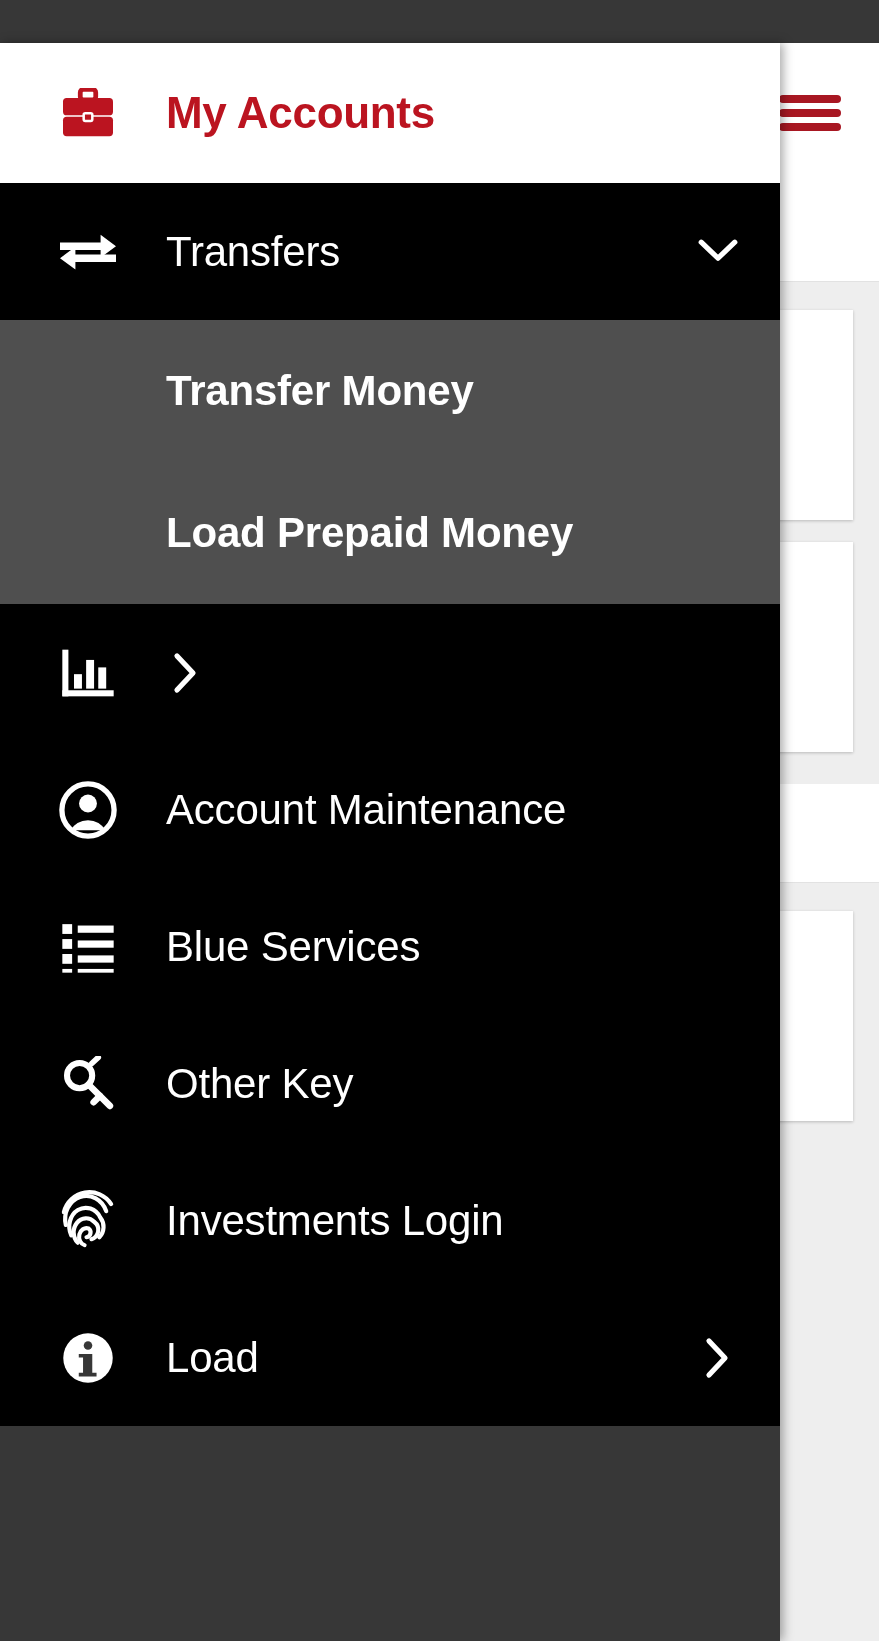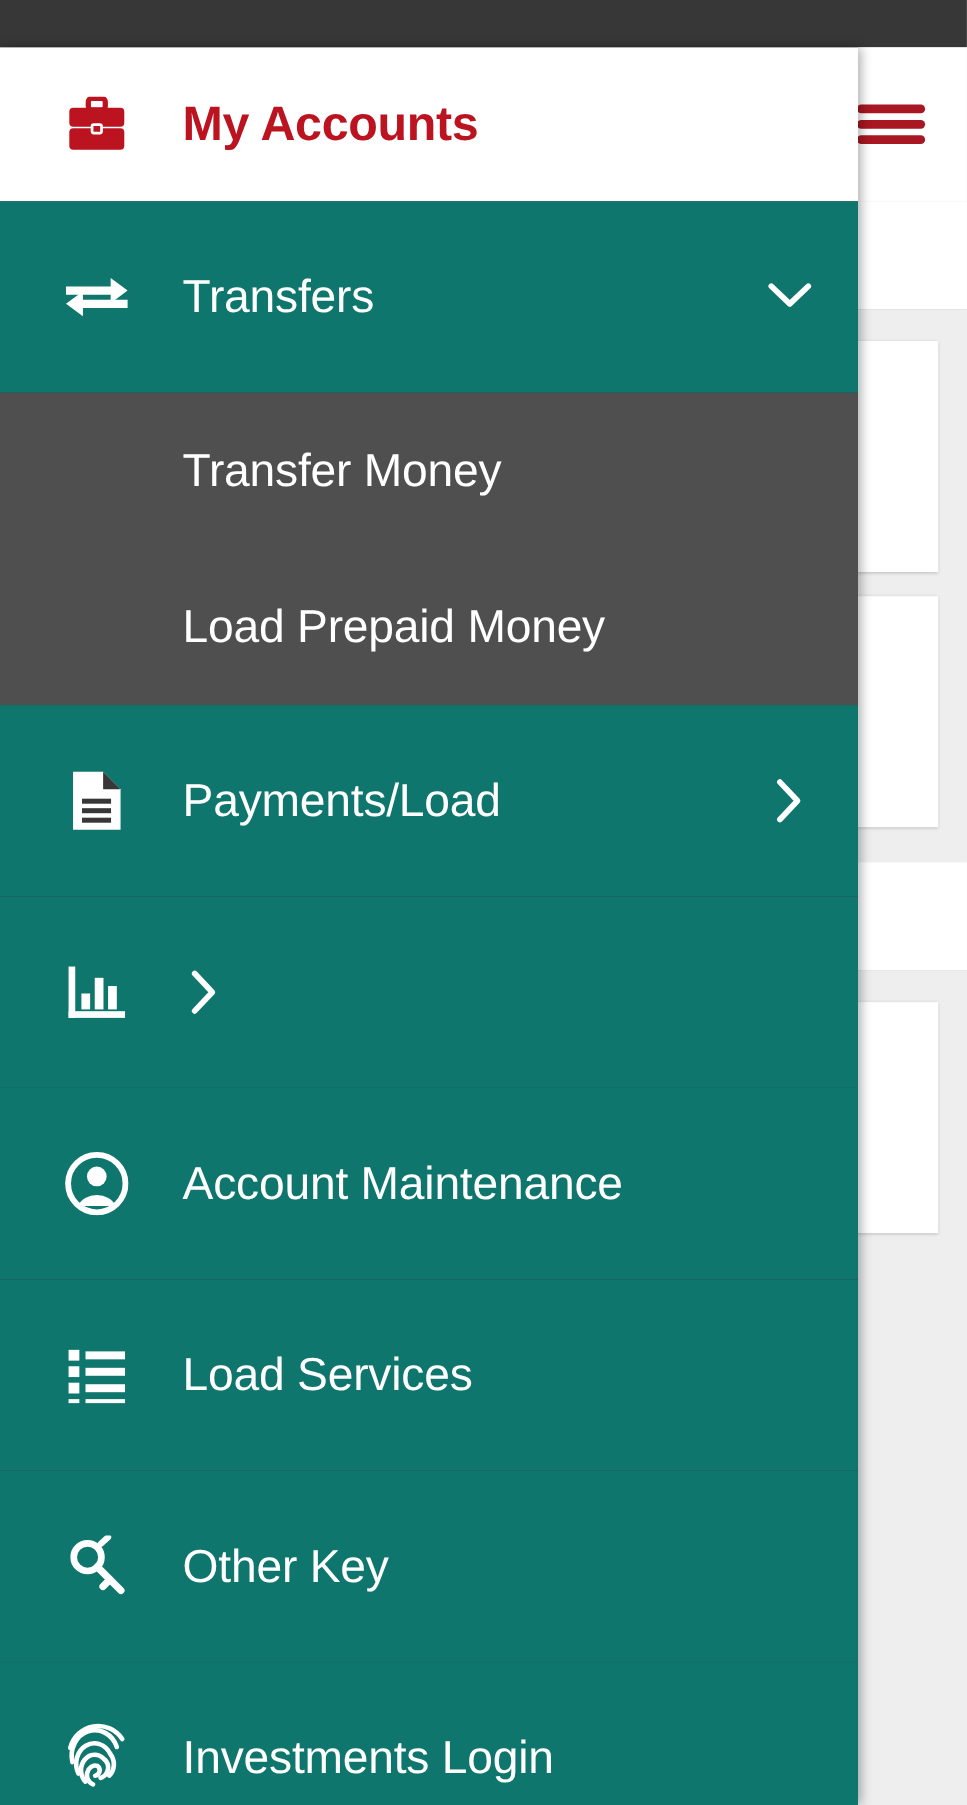--- a/index.html
+++ b/index.html
@@ -138,25 +138,25 @@
   .drawer-header .dh-label {
     font-size: 44px;
     font-weight: bold;
     color: #bb1420;
     letter-spacing: -0.3px;
   }
 
   .nav-item {
     display: flex;
     align-items: center;
-    height: 174px;
+    height: 137px;
     padding-left: 56px;
     padding-right: 42px;
     color: #ffffff;
-    background: #0f766e;
+    background: #000000;
   }
   .nav-item .nav-icon {
     width: 64px;
     min-width: 64px;
     display: flex;
     align-items: center;
     justify-content: center;
     margin-right: 46px;
   }
   .nav-item .nav-label {
@@ -170,20 +170,21 @@
     width: 40px;
     display: flex;
     align-items: center;
     justify-content: center;
   }
 
   
   .submenu {
     background: #4f4f4f;
     padding: 0;
+    font-weight: bold;
   }
   .submenu-item {
     display: flex;
     align-items: center;
     height: 142px;
     padding-left: 166px;
     color: #ffffff;
     font-size: 42px;
     letter-spacing: -0.2px;
     white-space: nowrap;
@@ -270,37 +271,20 @@
           <path d="M1.6 1.6 L10 9.6 L18.4 1.6" fill="none" stroke="#ffffff" stroke-width="2.6" stroke-linecap="round" stroke-linejoin="round"></path>
         </svg>
       </div>
     </div>
 
     <div class="submenu">
       <div class="submenu-item">Transfer Money</div>
       <div class="submenu-item">Load Prepaid Money</div>
     </div>
 
-    <div class="nav-item">
-      <div class="nav-icon">
-        <svg width="48" height="58" viewBox="0 0 20 24">
-          <path d="M1 1 h11.4 L19 7.6 V23 H1 Z" fill="#ffffff"></path>
-          <path d="M12.4 1 V7.6 H19" fill="#373737"></path>
-          <rect x="4.4" y="11.2" width="11" height="1.9" fill="#373737"></rect>
-          <rect x="4.4" y="14.8" width="11" height="1.9" fill="#373737"></rect>
-          <rect x="4.4" y="18.4" width="11" height="1.9" fill="#373737"></rect>
-        </svg>
-      </div>
-      <div class="nav-label">Payments/Load</div>
-      <div class="nav-chev">
-        <svg width="26" height="42" viewBox="0 0 13 21">
-          <path d="M2 2 L10 10.5 L2 19" fill="none" stroke="#ffffff" stroke-width="2.6" stroke-linecap="round" stroke-linejoin="round"></path>
-        </svg>
-      </div>
-    </div>
 
     <div class="nav-item">
       <div class="nav-icon">
         <svg width="56" height="52" viewBox="0 0 24 22">
           <rect x="1" y="1" width="2.6" height="20" fill="#ffffff"></rect>
           <rect x="1" y="18.4" width="22" height="2.6" fill="#ffffff"></rect>
           <rect x="6" y="11.5" width="3.4" height="6.2" fill="#ffffff"></rect>
           <rect x="11.2" y="5.4" width="3.4" height="12.3" fill="#ffffff"></rect>
           <rect x="16.4" y="8.6" width="3.4" height="9.1" fill="#ffffff"></rect>
         </svg>
@@ -330,21 +314,21 @@
           <rect x="1" y="1.2" width="4.2" height="4.2" fill="#ffffff"></rect>
           <rect x="7.6" y="1.8" width="15.4" height="3.1" fill="#ffffff"></rect>
           <rect x="1" y="7.6" width="4.2" height="4.2" fill="#ffffff"></rect>
           <rect x="7.6" y="8.2" width="15.4" height="3.1" fill="#ffffff"></rect>
           <rect x="1" y="14" width="4.2" height="4.2" fill="#ffffff"></rect>
           <rect x="7.6" y="14.6" width="15.4" height="3.1" fill="#ffffff"></rect>
           <rect x="1" y="20.4" width="4.2" height="1.6" fill="#ffffff"></rect>
           <rect x="7.6" y="20.4" width="15.4" height="1.6" fill="#ffffff"></rect>
         </svg>
       </div>
-      <div class="nav-label">Load Services</div>
+      <div class="nav-label">Blue Services</div>
       <div class="nav-chev"></div>
     </div>
 
     <div class="nav-item">
       <div class="nav-icon">
         <svg width="56" height="56" viewBox="0 0 24 24">
           <circle cx="8.4" cy="8.4" r="5.4" fill="none" stroke="#ffffff" stroke-width="2.6"></circle>
           <path d="M12.2 12.2 L21.4 21.4" stroke="#ffffff" stroke-width="2.8" stroke-linecap="round"></path>
           <path d="M17.1 17.1 L14.4 19.8" stroke="#ffffff" stroke-width="2.8" stroke-linecap="round"></path>
           <path d="M13.6 3.2 L16.4 0.6" stroke="#ffffff" stroke-width="2.4" stroke-linecap="round"></path>

